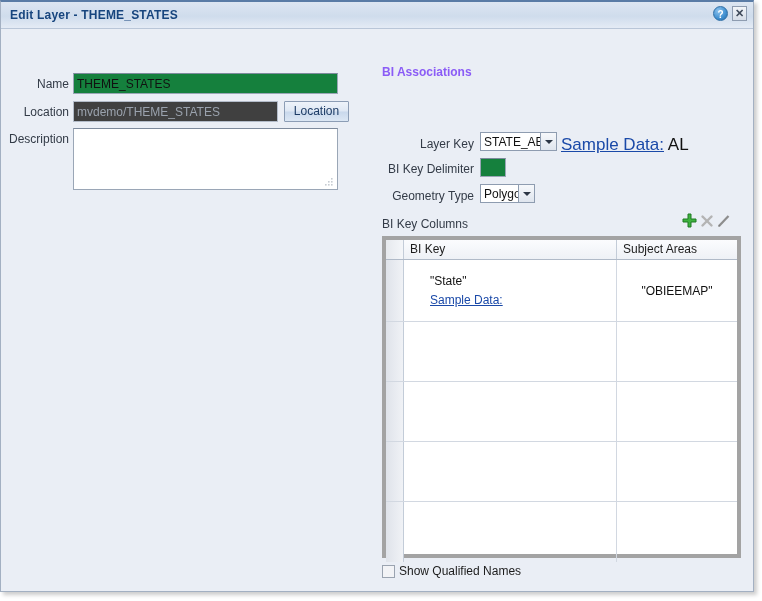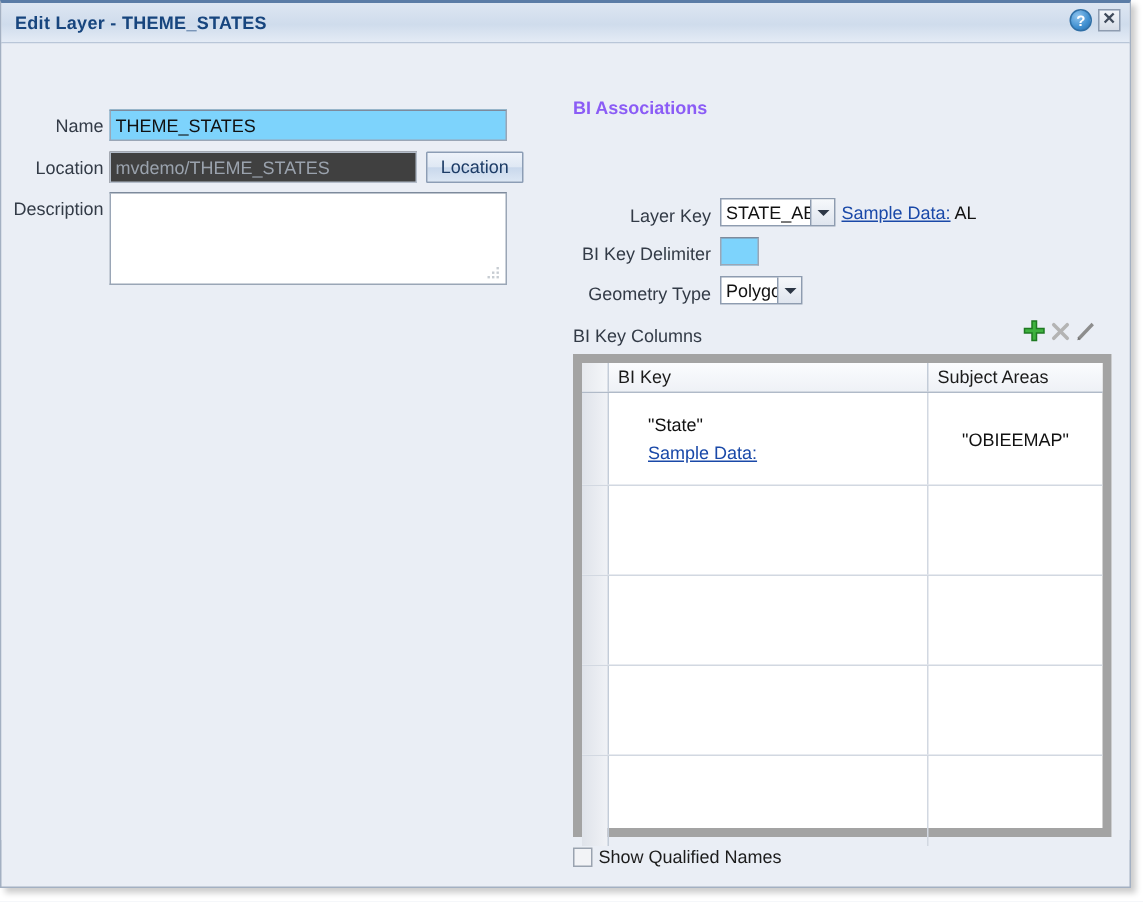--- a/index.html
+++ b/index.html
@@ -91,21 +91,21 @@
     position: absolute;
     width: 64px;
     text-align: right;
     font-size: 12px;
     color: #333b47;
     white-space: nowrap;
   }
   .txt-input {
     position: absolute;
     box-sizing: border-box;
-    background: #7dd3fc;
+    background: #15803d;
     border: 1px solid #9aa6b6;
     border-top-color: #7d8a9c;
     font-family: "Liberation Sans", sans-serif;
     font-size: 12px;
     color: #111111;
     padding: 1px 3px;
     outline: none;
   }
   .txt-input.disabled {
     background: #404040;
@@ -200,21 +200,21 @@
     border-top: 4px solid #2c3645;
   }
   .lnk {
     color: #1a49a8;
     text-decoration: underline;
     cursor: pointer;
   }
   .sample-line {
     position: absolute;
     left: 560px; top: 106px;
-    font-size: 12px;
+    font-size: 17px;
     color: #111111;
     white-space: nowrap;
   }
 
   .bikey-label {
     position: absolute;
     left: 381px; top: 188px;
     font-size: 12px;
     color: #333b47;
   }
@@ -227,21 +227,21 @@
   }
   .ic { cursor: pointer; display: block; }
 
   
   .table {
     position: absolute;
     left: 381px; top: 207px;
     width: 359px; height: 322px;
     box-sizing: border-box;
     background: #ffffff;
-    border: 6px solid #a3a3a3;
+    border: 4px solid #a3a3a3;
   }
   .thead {
     display: flex;
     height: 19px;
     background: linear-gradient(to bottom, #fbfcfe, #eef1f6);
     border-bottom: 1px solid #b0bac8;
   }
   .th-sel {
     width: 18px;
     border-right: 1px solid #c3ccd8;

